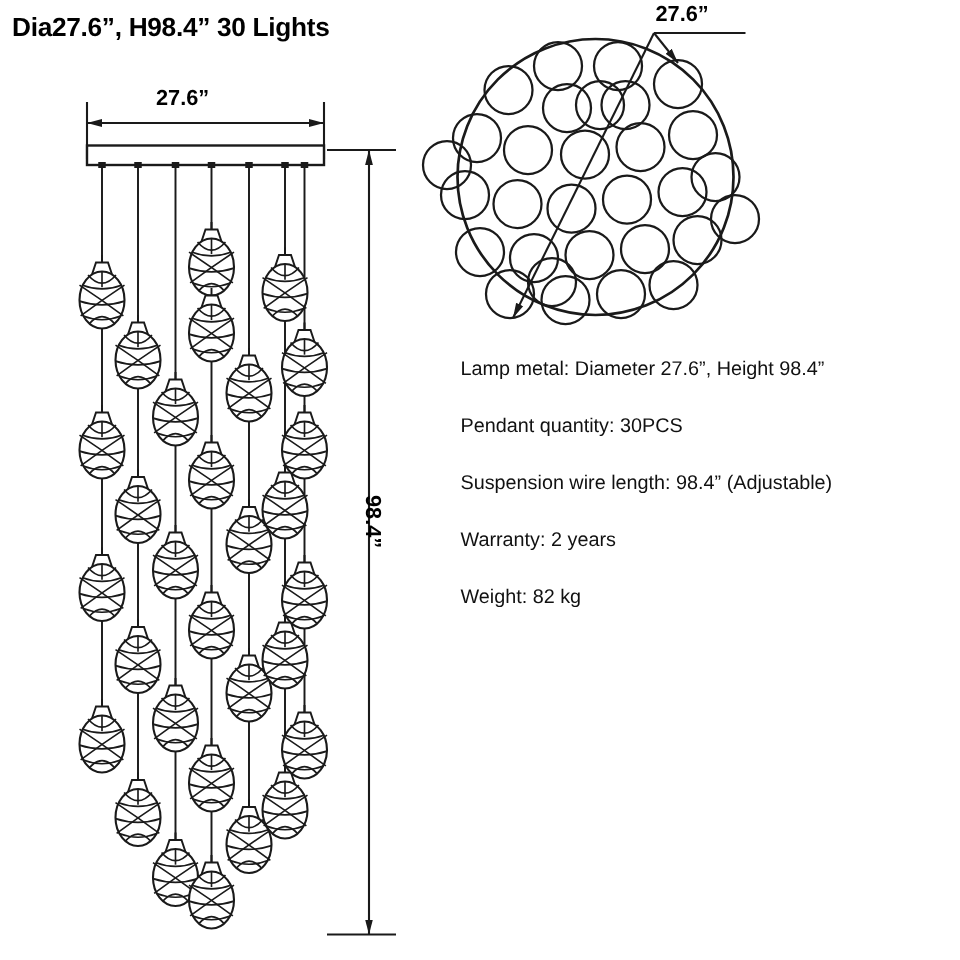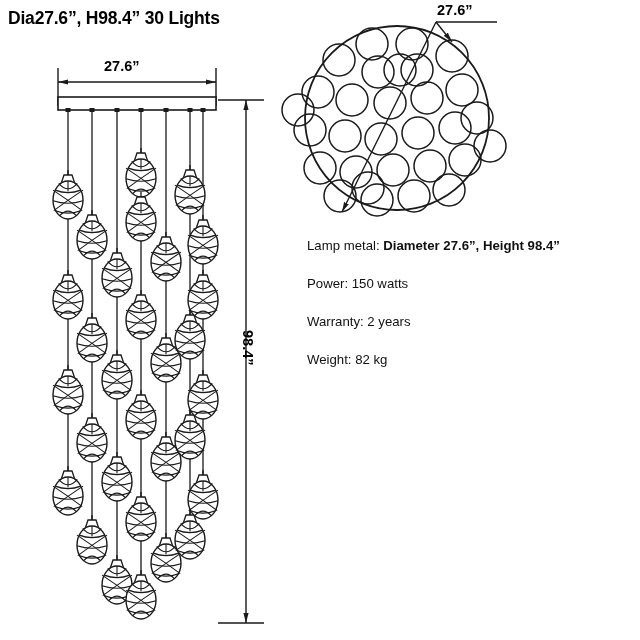--- a/index.html
+++ b/index.html
@@ -77,21 +77,21 @@
     width: 330px;
   }
   .spec-line {
     font-size: 13.2px;
     line-height: 16px;
     height: 38px;
     white-space: nowrap;
     color: #111;
   }
   .spec-line .em {
-    font-weight: bold;
+    font-weight: normal;
   }
 
   svg { display: block; }
 </style>
 </head>
 <body>
 
 <div id="stage">
 
   <div id="title">Dia27.6”, H98.4”  30 Lights</div>
@@ -571,18 +571,19 @@
   </svg>
 
   <div id="width-label">27.6”</div>
 
   <div id="height-label">98.4”</div>
 
   <div id="topview-label">27.6”</div>
 
   <div id="specs">
       <div class="spec-line"><span>Lamp metal:</span><span class="em"> Diameter 27.6”, Height 98.4”</span></div>
-      <div class="spec-line">Power: 150 watts</div>
+      <div class="spec-line">Pendant quantity: 30PCS</div>
+      <div class="spec-line"><span>Suspension wire length:</span><span class="em">  98.4” (Adjustable)</span></div>
       <div class="spec-line">Warranty: 2 years</div>
       <div class="spec-line">Weight: 82 kg</div>
     </div>
 
 </div>
 
 </body></html>

